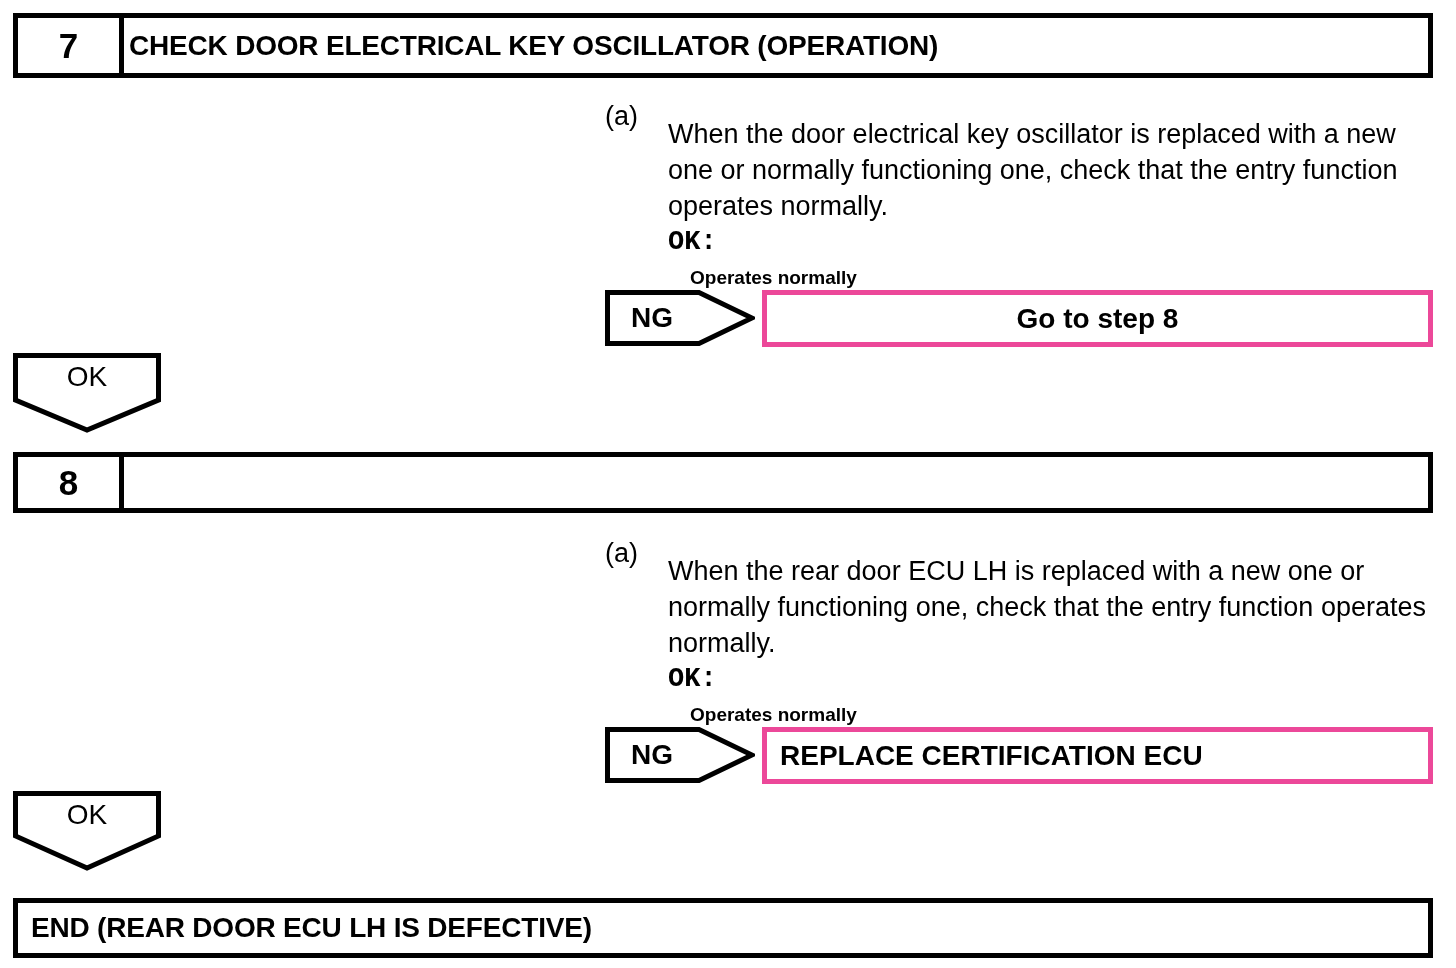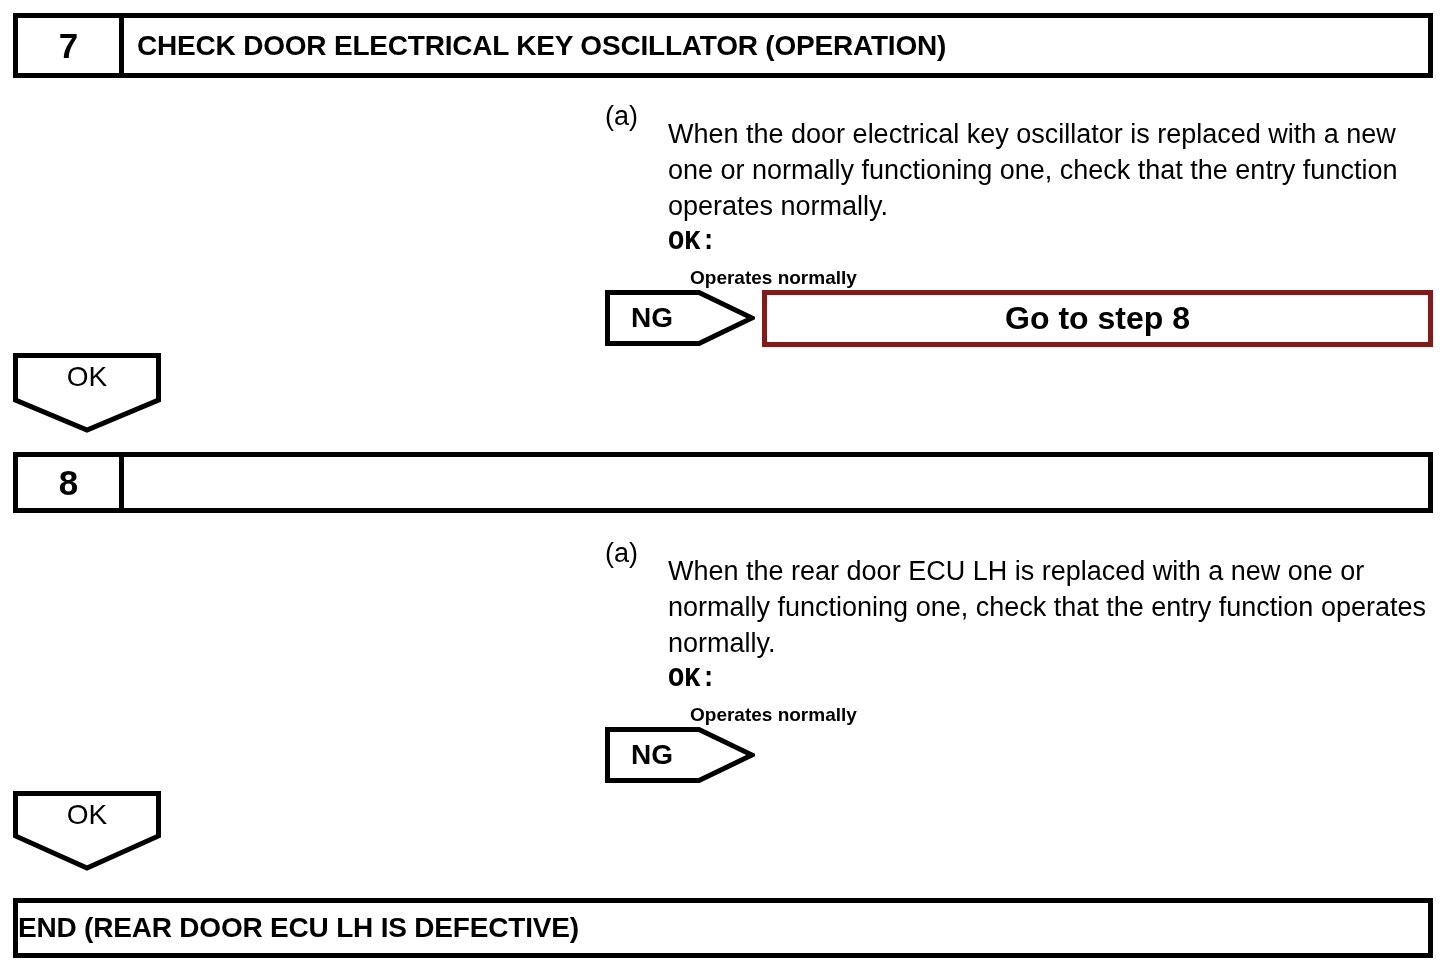--- a/index.html
+++ b/index.html
@@ -33,21 +33,21 @@
     align-items: center;
     justify-content: center;
     font-size: 35px;
     font-weight: bold;
     letter-spacing: 0px;
   }
   .step-title {
     flex: 1;
     display: flex;
     align-items: center;
-    padding-left: 13px;
+    padding-left: 5px;
     font-size: 28px;
     font-weight: bold;
     letter-spacing: -0.2px;
     white-space: nowrap;
   }
 
   
   .proc-block {
     position: absolute;
     font-size: 27px;
@@ -102,26 +102,26 @@
     width: 94px;
     height: 56px;
     display: flex;
     align-items: center;
     justify-content: center;
     font-size: 28px;
     font-weight: bold;
   }
   .result-box {
     position: absolute;
-    border: 5px solid #7f1d1d;
+    border: 5px solid #ec4899;
     background: #fff;
     box-sizing: border-box;
     display: flex;
     align-items: center;
-    font-size: 32px;
+    font-size: 28px;
     font-weight: bold;
   }
   .result-box.center { justify-content: center; }
   .result-box.left { justify-content: flex-start; padding-left: 13px; }
 
   
   .ok-tag {
     position: absolute;
     width: 148px;
     height: 80px;
@@ -145,20 +145,21 @@
   }
 
   
   .end-box {
     position: absolute;
     border: 5px solid #000;
     background: #fff;
     box-sizing: border-box;
     display: flex;
     align-items: center;
+    padding-left: 13px;
     font-size: 28px;
     font-weight: bold;
     letter-spacing: -0.2px;
   }
 </style>
 </head>
 <body>
 
 <div class="step-header" style="left:13px; top:13px; width:1420px; height:65px;">
   <div class="step-num">7</div>
@@ -206,20 +207,23 @@
   <div class="proc-ok-value">Operates normally</div>
 </div>
 
 <div class="ng-row" style="left:605px; top:727px; width:828px; height:60px;">
   <div class="ng-tag">
     <svg viewBox="0 0 150 56" preserveAspectRatio="none">
       <polygon points="2.5,2.5 94,2.5 147,28 94,53.5 2.5,53.5" fill="#ffffff" stroke="#000000" stroke-width="5" stroke-linejoin="miter"></polygon>
     </svg>
     <div class="ng-text">NG</div>
   </div>
+  <div class="result-box left" style="left:157px; top:0px; width:671px; height:57px;">
+    <span>REPLACE CERTIFICATION ECU</span>
+  </div>
 </div>
 
 <div class="ok-tag" style="left:13px; top:791px;">
   <svg viewBox="0 0 148 80" preserveAspectRatio="none">
     <polygon points="2.5,2.5 145.5,2.5 145.5,45 74,77 2.5,45" fill="#ffffff" stroke="#000000" stroke-width="5" stroke-linejoin="miter"></polygon>
   </svg>
   <div class="ok-text">OK</div>
 </div>
 
 <div class="end-box" style="left:13px; top:898px; width:1420px; height:60px;">

